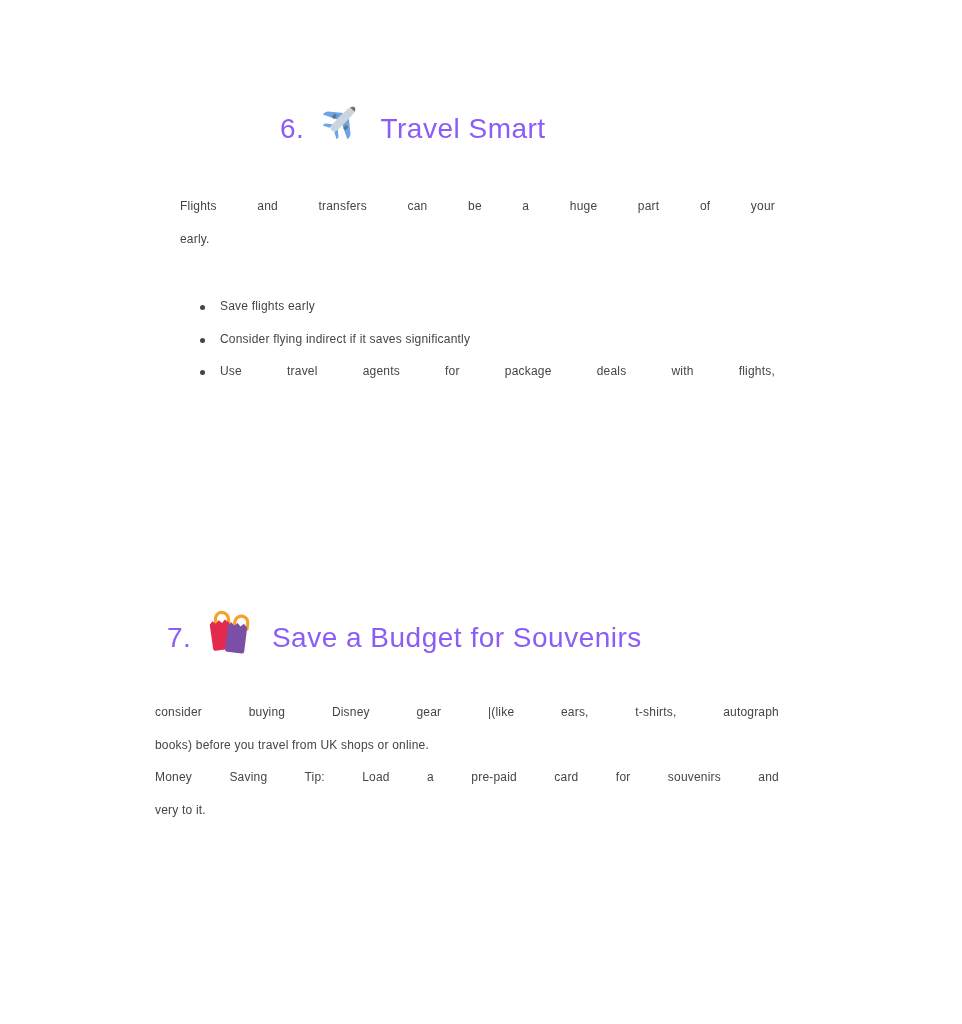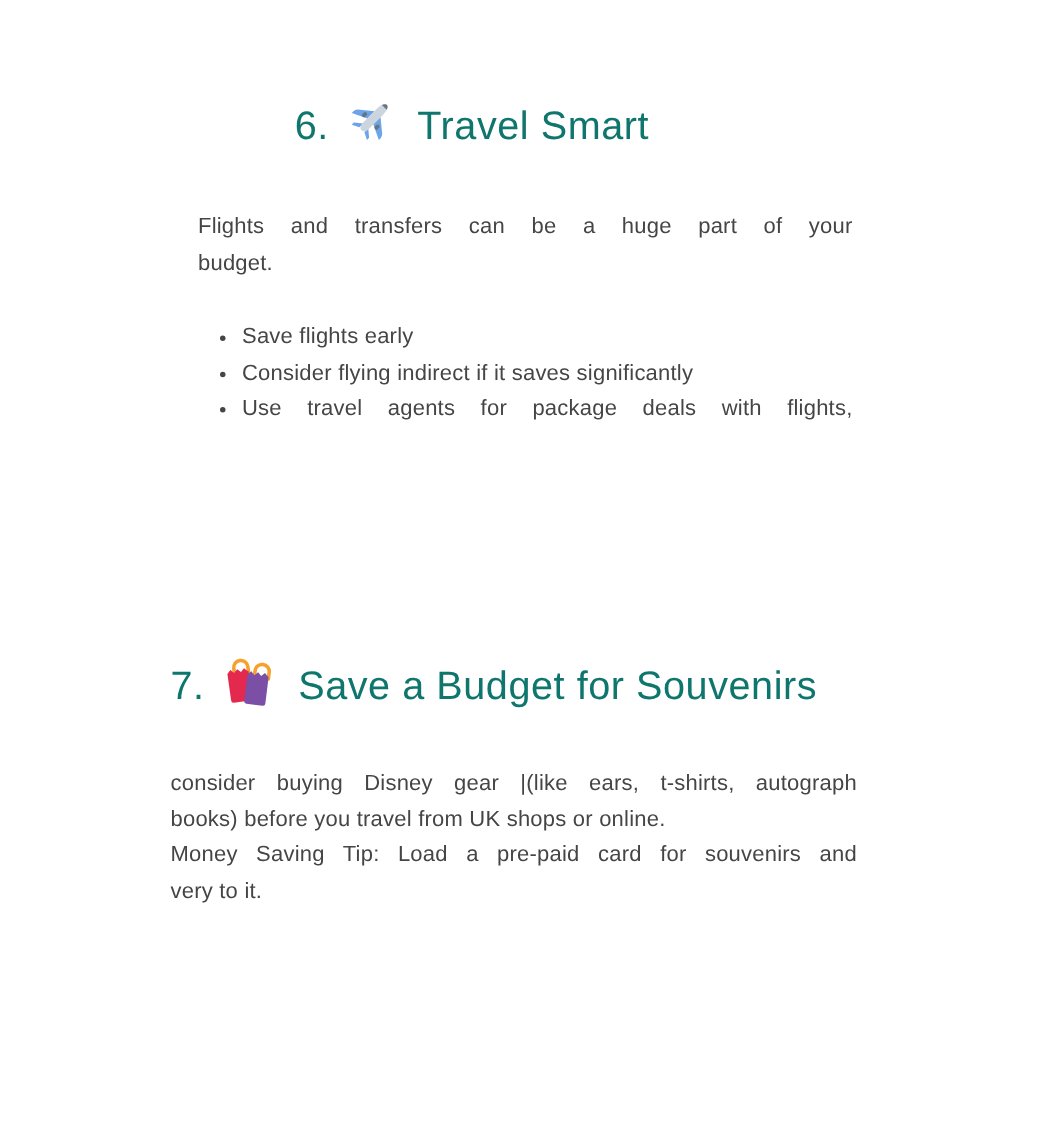--- a/index.html
+++ b/index.html
@@ -5,36 +5,36 @@
   html,body{margin:0;padding:0;background:#ffffff;}
   .page{
     position:relative;
     width:962px;height:1024px;
     background:#ffffff;
     font-family:"Liberation Sans",sans-serif;
     overflow:hidden;
   }
   .heading{
     position:absolute;
-    margin:0;
+    margin:12px;
     font-weight:400;
-    font-size:36px;
+    font-size:28px;
     line-height:48px;
     letter-spacing:0.5px;
-    color:#0f766e;
+    color:#8b5cf6;
     white-space:nowrap;
   }
   #h-travel{left:268px;top:83px;}
   #h-souvenirs{left:155px;top:597px;}
   .emoji{display:inline-block;overflow:visible;}
   .emoji.plane{width:50px;height:50px;margin:0 6px 0 4px;vertical-align:-7px;}
   .emoji.bags{width:46px;height:46px;margin:0 12px 0 6px;vertical-align:-8px;}
   .bodytext{
     position:absolute;
-    font-size:20px;
+    font-size:12px;
     line-height:32.5px;
     letter-spacing:0.2px;
     color:#454545;
   }
   #p-travel{left:180px;top:190px;width:595px;}
   #bullets{left:180px;top:290px;width:595px;}
   #p-souvenirs{left:155px;top:696px;width:624px;}
   .tline{text-align:left;}
   .tline.fill{text-align:justify;text-align-last:justify;}
   .bullet-row{display:flex;}
@@ -63,21 +63,21 @@
         <rect x="23.8" y="18.2" width="3.2" height="4.6" rx="1.4" fill="#66757f"></rect>
         <path d="M18 1.5 C20.3 1.5 21.6 5 21.6 9.5 L21.6 26.5 C21.6 29.5 20.2 31.5 18 31.5 C15.8 31.5 14.4 29.5 14.4 26.5 L14.4 9.5 C14.4 5 15.7 1.5 18 1.5 Z" fill="#ccd5dd"></path>
         <path d="M18 1.5 C19.2 1.5 20.2 2.6 20.8 4.5 L15.2 4.5 C15.8 2.6 16.8 1.5 18 1.5 Z" fill="#66757f"></path>
       </g>
     </svg>
     <span>Travel Smart</span>
   </h2>
 
   <div class="bodytext" id="p-travel">
       <div class="tline fill">Flights and transfers can be a huge part of your</div>
-      <div class="tline">budget.</div>
+      <div class="tline">early.</div>
     </div>
 
   <div class="bodytext" id="bullets">
       <div class="bullet-row">
         <span class="dot"></span>
         <div class="bullet-lines">
           <div class="tline">Save flights early</div>
         </div>
       </div>
       <div class="bullet-row">

